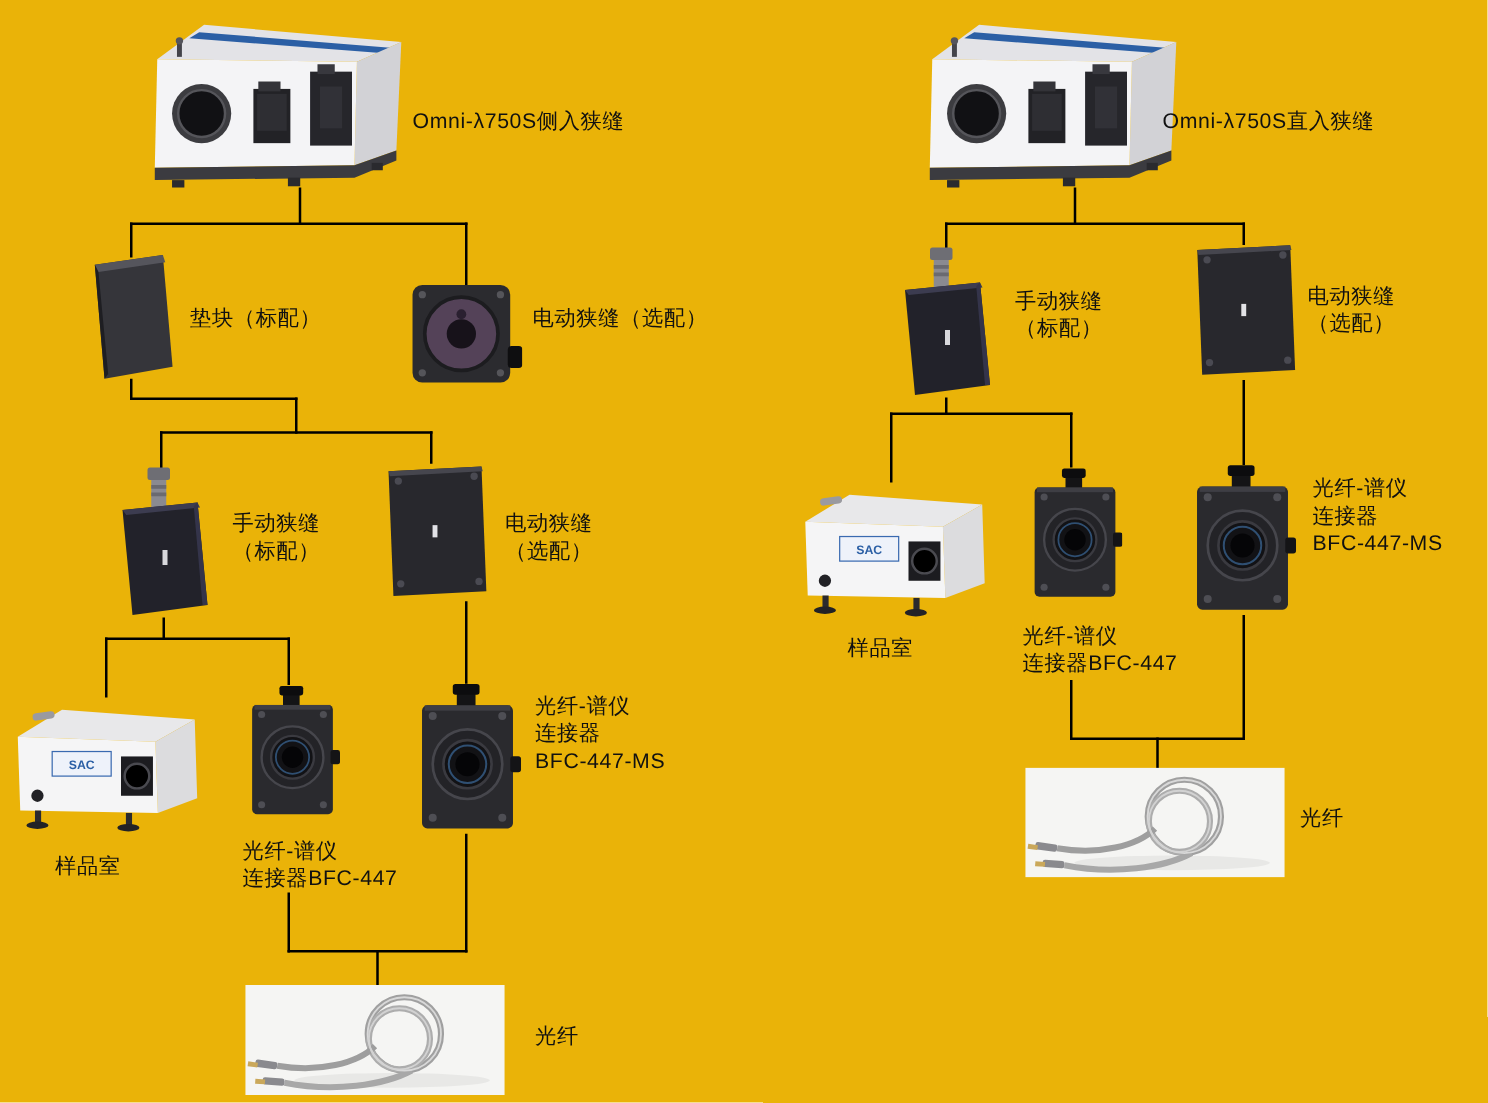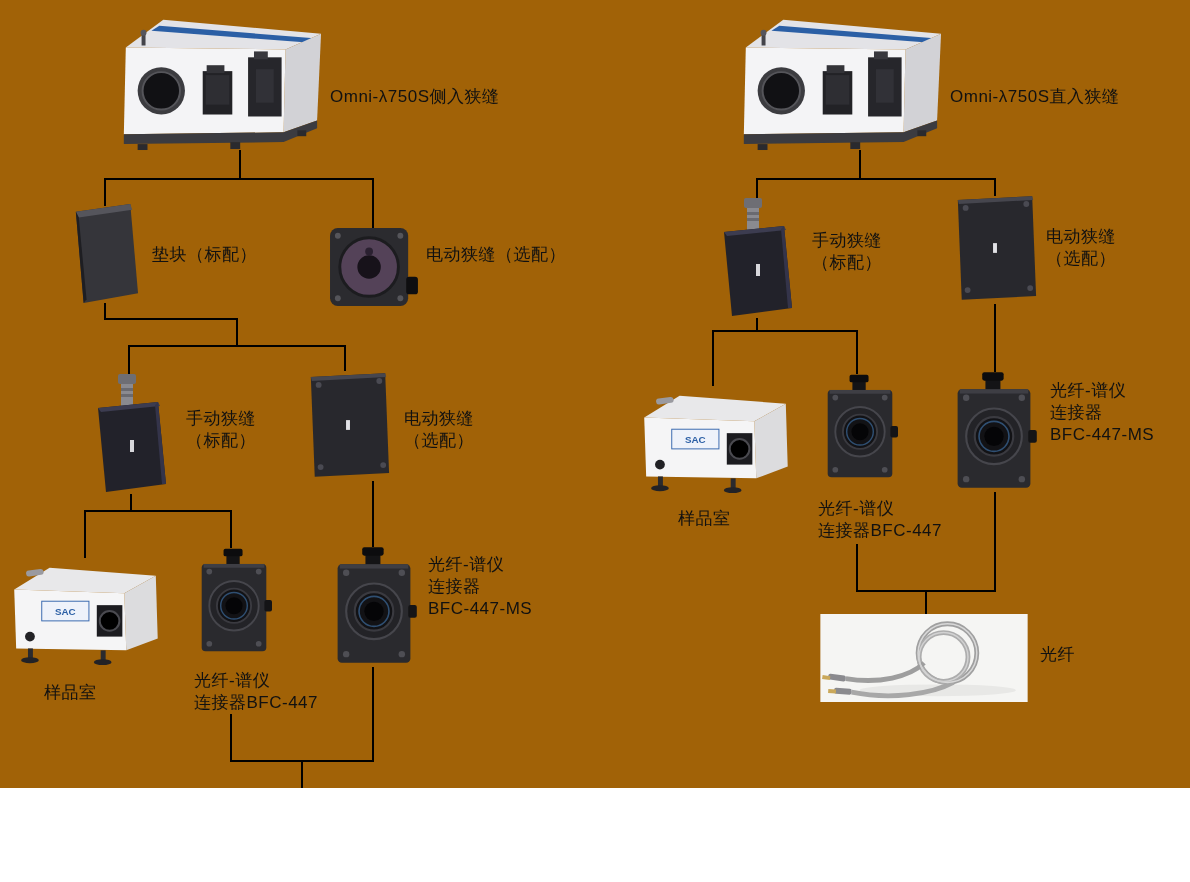--- a/index.html
+++ b/index.html
@@ -1,17 +1,17 @@
 <!DOCTYPE html>
 <html><head>
 <meta charset="utf-8">
 <style>
   html,body{margin:0;padding:0;background:#ffffff;}
   .canvas{
-    position:relative;width:1190px;height:788px;background:#a16207;overflow:hidden;
+    position:relative;width:1190px;height:882px;background:#eab308;overflow:hidden;
     font-family:"Liberation Sans","DejaVu Sans",sans-serif;
   }
   .defs-svg{position:absolute;width:0;height:0;overflow:hidden;}
   .img{position:absolute;display:block;}
   .line-h,.line-v{position:absolute;background:#000000;}
   .label{
     position:absolute;font-size:17px;line-height:22px;color:#111111;
     white-space:nowrap;letter-spacing:0.5px;
   }
 </style>
@@ -212,21 +212,21 @@
   <div class="line-v" style="left:301px;top:760px;width:2px;height:28px"></div>
 
   <svg class="img" style="left:194px;top:788px;width:212px;height:88px">
       <use href="#sym-fiber"></use>
     </svg>
   <div class="label" style="left:428px;top:818px">光纤</div>
 
   <svg class="img" style="left:732px;top:6px;width:212px;height:148px">
       <use href="#sym-spectrometer"></use>
     </svg>
-  <div class="label" style="left:950px;top:86px">Omni-λ750S直入狭缝</div>
+  <div class="label" style="left:930px;top:86px">Omni-λ750S直入狭缝</div>
 
   <div class="line-v" style="left:859px;top:150px;width:2px;height:30px"></div>
   <div class="line-h" style="left:756px;top:178px;width:240px;height:2px"></div>
   <div class="line-v" style="left:756px;top:178px;width:2px;height:22px"></div>
   <div class="line-v" style="left:994px;top:178px;width:2px;height:18px"></div>
 
   <svg class="img" style="left:714px;top:196px;width:86px;height:122px">
       <use href="#sym-manual-slit"></use>
     </svg>
   <div class="label" style="left:812px;top:230px">

